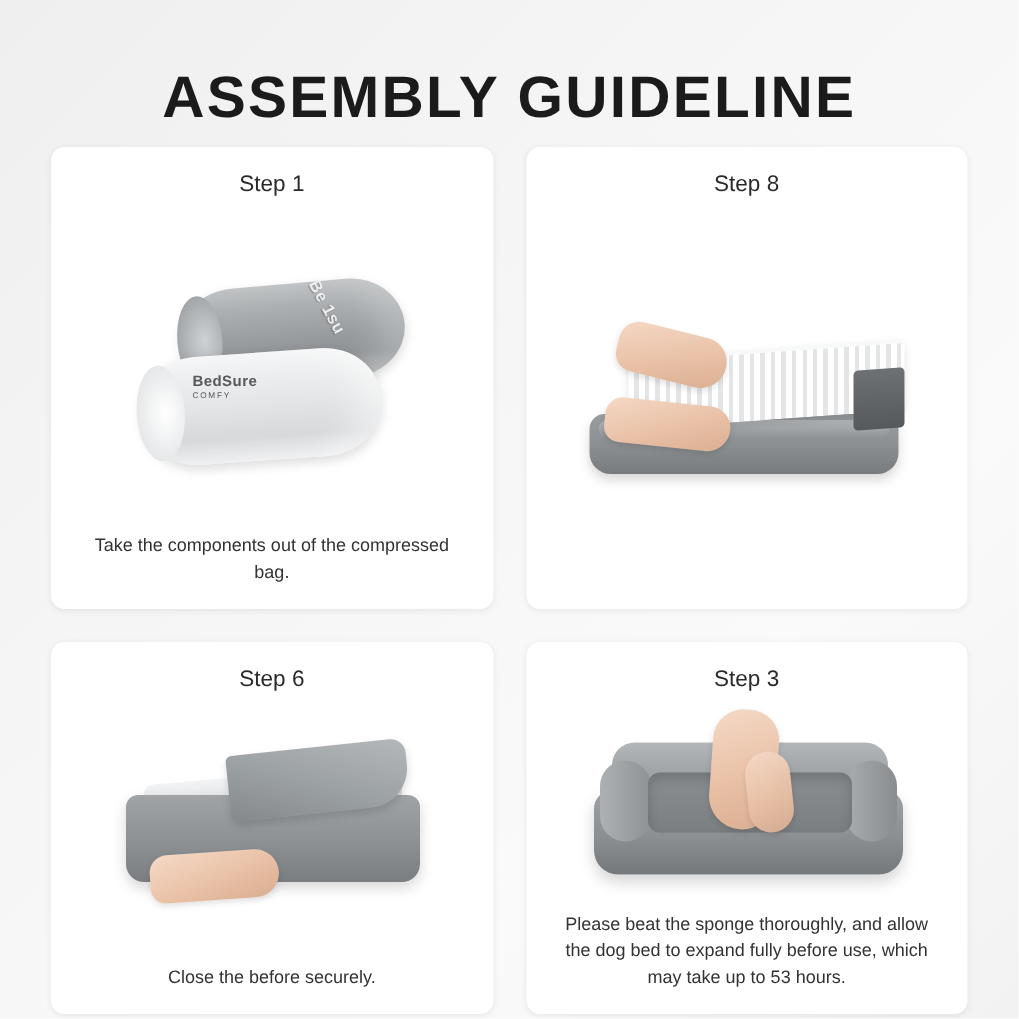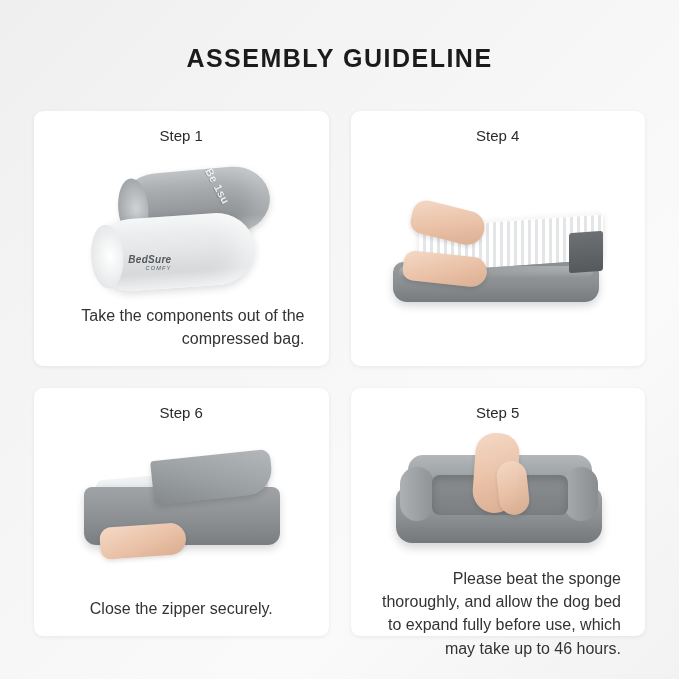--- a/index.html
+++ b/index.html
@@ -15,63 +15,63 @@
     overflow: hidden;
   }
   .page {
     width: 679px;
     height: 679px;
     position: relative;
     padding: 0 28px;
   }
   .title {
     text-align: center;
-    font-size: 25px;
+    font-size: 39px;
     letter-spacing: 1.5px;
     font-weight: bold;
     color: #1b1b1b;
     margin-top: 44px;
-    margin-bottom: 38px;
+    margin-bottom: 10px;
     font-family: "Liberation Sans", sans-serif;
   }
   .grid {
     display: grid;
     grid-template-columns: 1fr 1fr;
     gap: 22px 22px;
     padding: 0 6px;
   }
   .card {
     background: #ffffff;
     border-radius: 9px;
     box-shadow: 0 1px 4px rgba(0,0,0,0.07);
     padding: 16px 14px 14px 14px;
     display: flex;
     flex-direction: column;
     align-items: center;
   }
-  .card-1, .card-2 { height: 255px; }
+  .card-1, .card-2 { height: 308px; }
   .card-3, .card-4 { height: 248px; }
   .step-label {
     font-size: 15px;
     color: #2a2a2a;
     margin-bottom: 6px;
     font-weight: normal;
   }
   .art {
     flex: 1;
     width: 100%;
     display: flex;
     align-items: center;
     justify-content: center;
     position: relative;
   }
   .caption {
-    font-size: 16px;
+    font-size: 12px;
     color: #333;
-    text-align: right;
+    text-align: center;
     line-height: 1.45;
     padding: 0 10px 2px 10px;
   }
 
   
   .roll-wrap { position: relative; width: 190px; height: 130px; }
   .roll {
     position: absolute;
     border-radius: 38px / 34px;
   }
@@ -108,28 +108,27 @@
     left: 112px; top: 18px;
     transform: rotate(62deg);
     font-size: 11px;
     color: #eeeeee;
     letter-spacing: .5px;
     font-weight: bold;
     text-shadow: 0 1px 1px rgba(0,0,0,.25);
   }
   .brand-bot {
     position: absolute;
-    left: 42px; top: 92px;
+    left: 42px; top: 68px;
     font-size: 10px;
     color: #55595c;
     font-weight: bold;
     letter-spacing: .3px;
-    text-align: right;
+    text-align: left;
     line-height: 1.15;
-    font-style: italic;
   }
   .brand-bot small { display:block; font-size:5.5px; font-weight:normal; letter-spacing:1.2px; }
 
   
   .s2 { width: 250px; height: 150px; position: relative; }
   .s2-base {
     position: absolute; left: 20px; top: 86px;
     width: 206px; height: 40px;
     background: linear-gradient(180deg,#9a9ea1 0%, #8a8e91 55%, #777b7e 100%);
     border-radius: 10px 10px 14px 14px;
@@ -248,21 +247,21 @@
           <div class="brand-bot">
             <span>BedSure</span>
             <small>COMFY</small>
           </div>
         </div>
       </div>
       <div class="caption">Take the components out of the compressed bag.</div>
     </div>
 
     <div class="card card-2">
-      <div class="step-label">Step 4</div>
+      <div class="step-label">Step 8</div>
       <div class="art">
         <div class="s2">
           <div class="s2-base"></div>
           <div class="s2-foam"></div>
           <div class="s2-foam-dark"></div>
           <div class="hand s2-hand-a"></div>
           <div class="hand s2-hand-b"></div>
         </div>
       </div>
     </div>
@@ -270,33 +269,33 @@
     <div class="card card-3">
       <div class="step-label">Step 6</div>
       <div class="art">
         <div class="s3">
           <div class="s3-inner"></div>
           <div class="s3-body"></div>
           <div class="s3-flap"></div>
           <div class="hand s3-hand"></div>
         </div>
       </div>
-      <div class="caption">Close the zipper securely.</div>
+      <div class="caption">Close the before securely.</div>
     </div>
 
     <div class="card card-4">
-      <div class="step-label">Step 5</div>
+      <div class="step-label">Step 3</div>
       <div class="art">
         <div class="s4">
           <div class="s4-bolster-back"></div>
           <div class="s4-base"></div>
           <div class="s4-bolster-left"></div>
           <div class="s4-bolster-right"></div>
           <div class="s4-seat"></div>
           <div class="hand s4-hand"></div>
           <div class="hand s4-hand2"></div>
         </div>
       </div>
-      <div class="caption">Please beat the sponge thoroughly, and allow the dog bed to expand fully before use, which may take up to 46 hours.</div>
+      <div class="caption">Please beat the sponge thoroughly, and allow the dog bed to expand fully before use, which may take up to 53 hours.</div>
     </div>
 
   </div>
 </div>
 
 </body></html>

